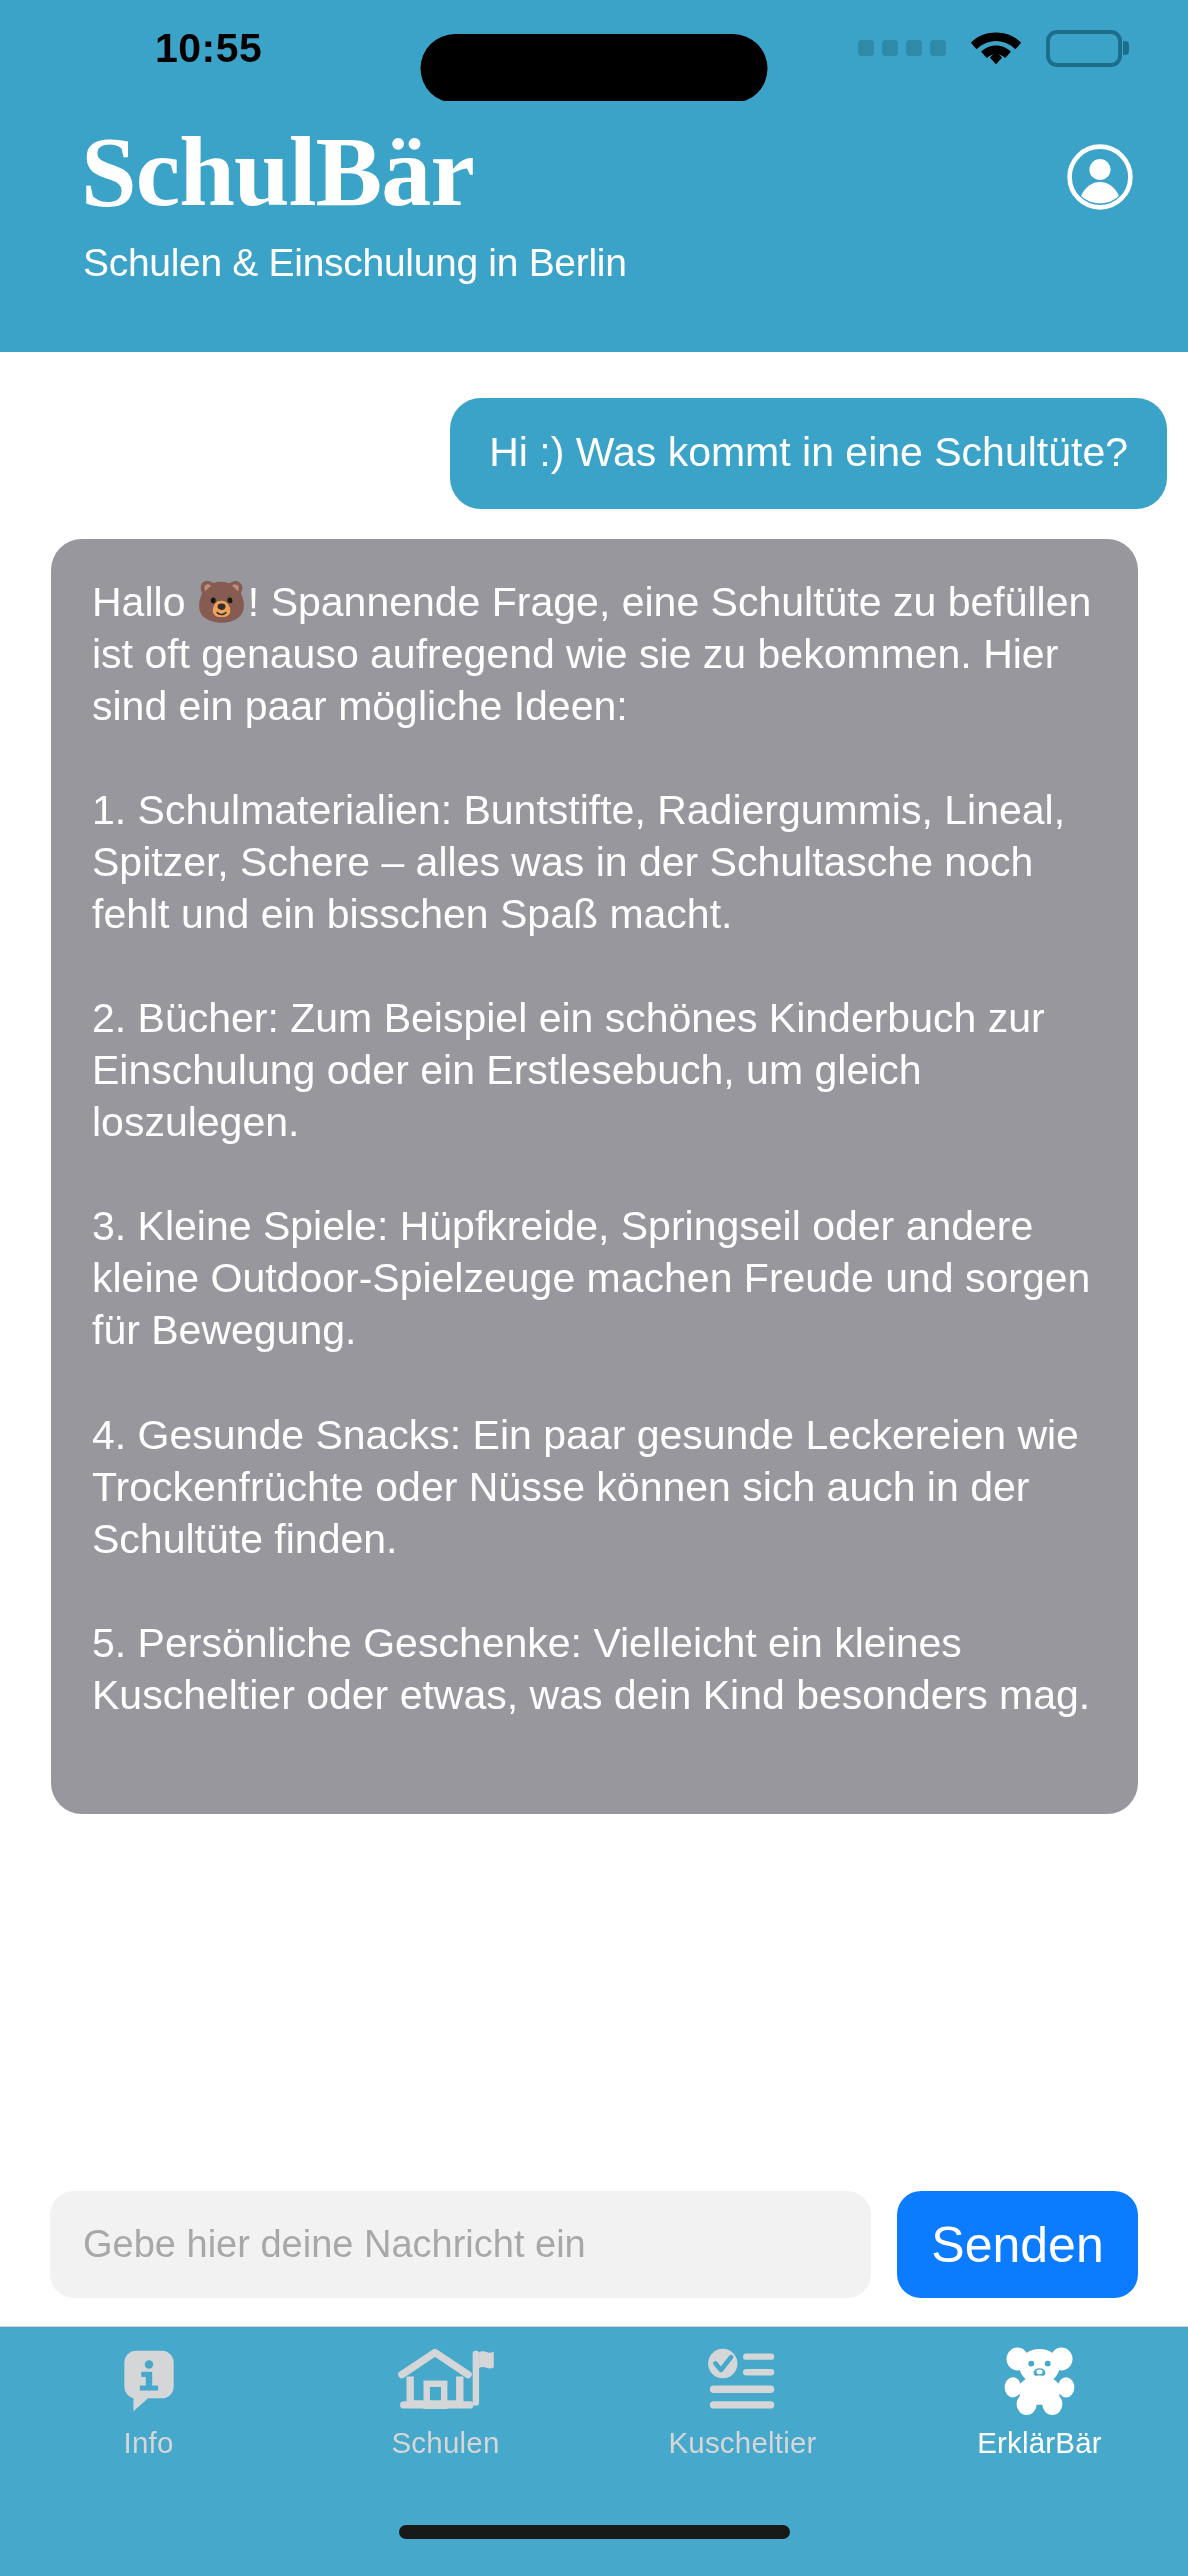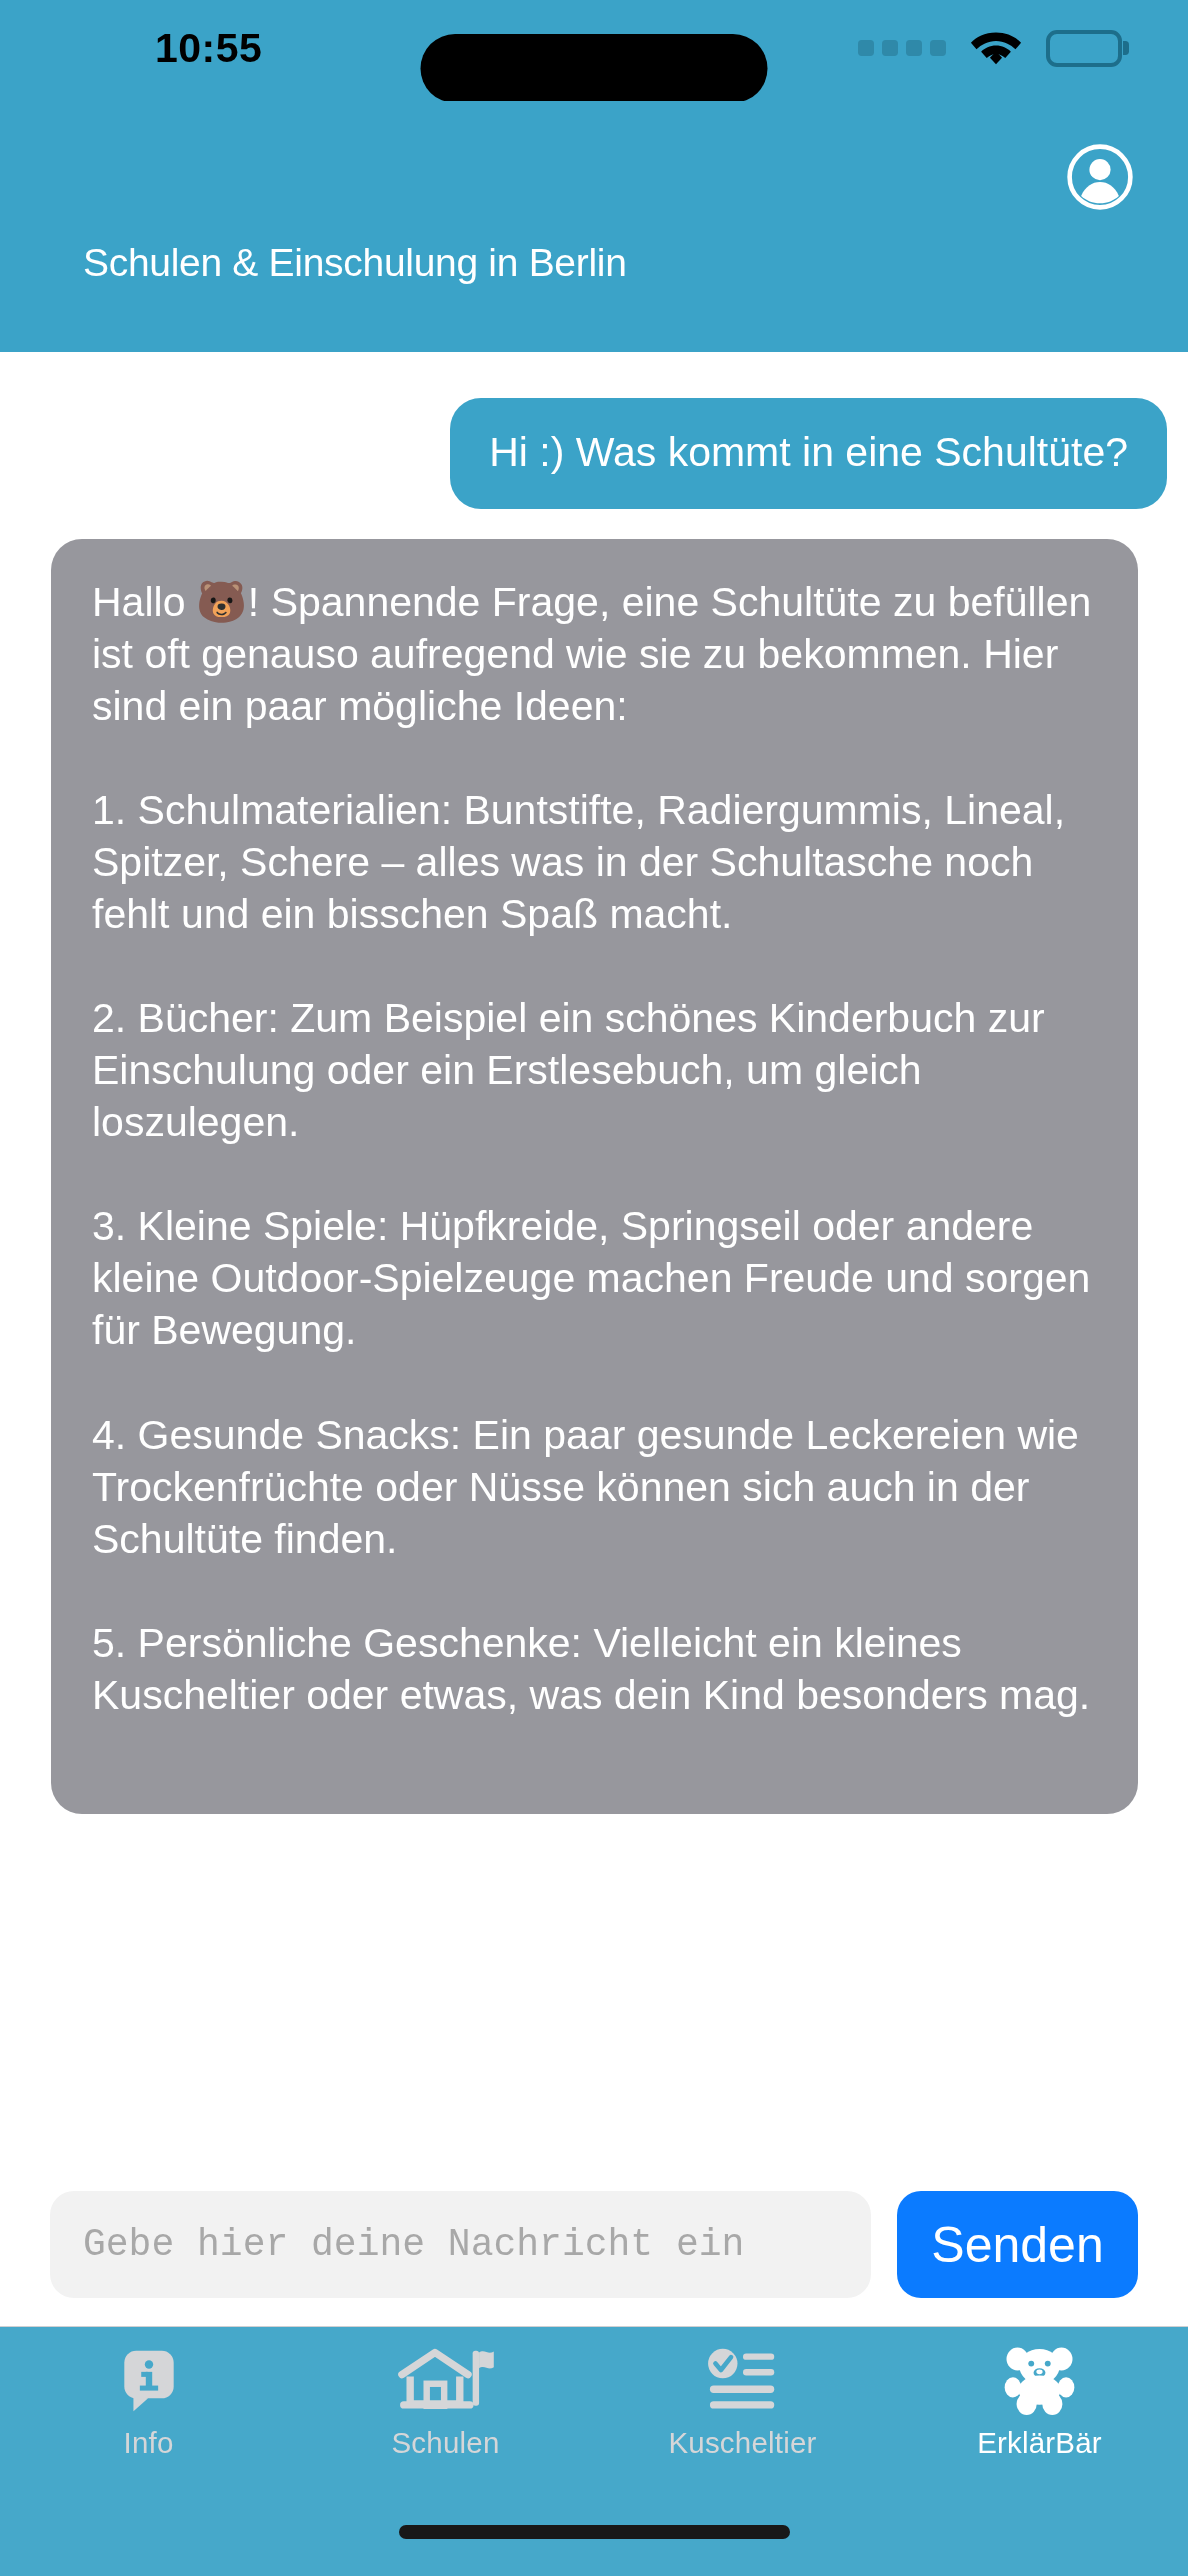--- a/index.html
+++ b/index.html
@@ -167,21 +167,21 @@
     padding: 26px 50px 28px 50px;
   }
   .msg-input {
     flex: 1 1 auto;
     height: 107px;
     background: #f2f2f2;
     border: none;
     border-radius: 24px;
     padding: 0 33px;
     font-size: 38px;
-    font-family: Liberation Mono, monospace;
+    font-family: Liberation Sans, sans-serif;
     color: #3c3c3c;
     outline: none;
   }
   .msg-input::placeholder { color: #a8a8a8; }
   .send-btn {
     flex: 0 0 auto;
     height: 107px;
     min-width: 241px;
     background: #0b7bff;
     border: none;
@@ -252,20 +252,21 @@
           <path d="M28 33 L21.5 40 L28 47 L34.5 40 Z" fill="#000" transform="translate(0,-7)"></path>
         </svg>
       </span>
       <span class="battery">
         <span class="fill"></span>
       </span>
     </div>
   </div>
 
   <div class="app-header">
+    <div class="app-title">SchulBär</div>
     <div class="app-subtitle">Schulen &amp; Einschulung in Berlin</div>
     <div class="account-btn">
       <svg width="70" height="70" viewBox="0 0 76 76">
         <circle cx="38" cy="38" r="33" fill="none" stroke="#ffffff" stroke-width="5"></circle>
         <circle cx="38" cy="30" r="11.5" fill="#ffffff"></circle>
         <path d="M17.5 58.5 C22 48.5 29.5 43.5 38 43.5 C46.5 43.5 54 48.5 58.5 58.5 C53 63.5 46 66.5 38 66.5 C30 66.5 23 63.5 17.5 58.5 Z" fill="#ffffff"></path>
       </svg>
     </div>
   </div>
 

